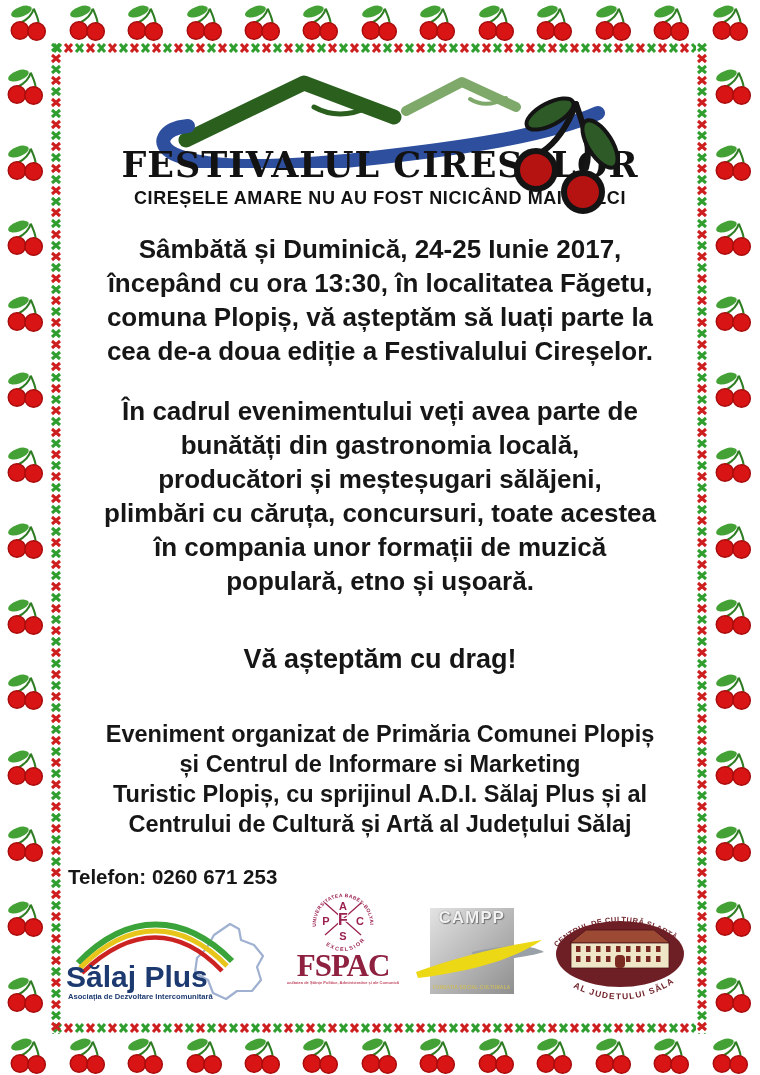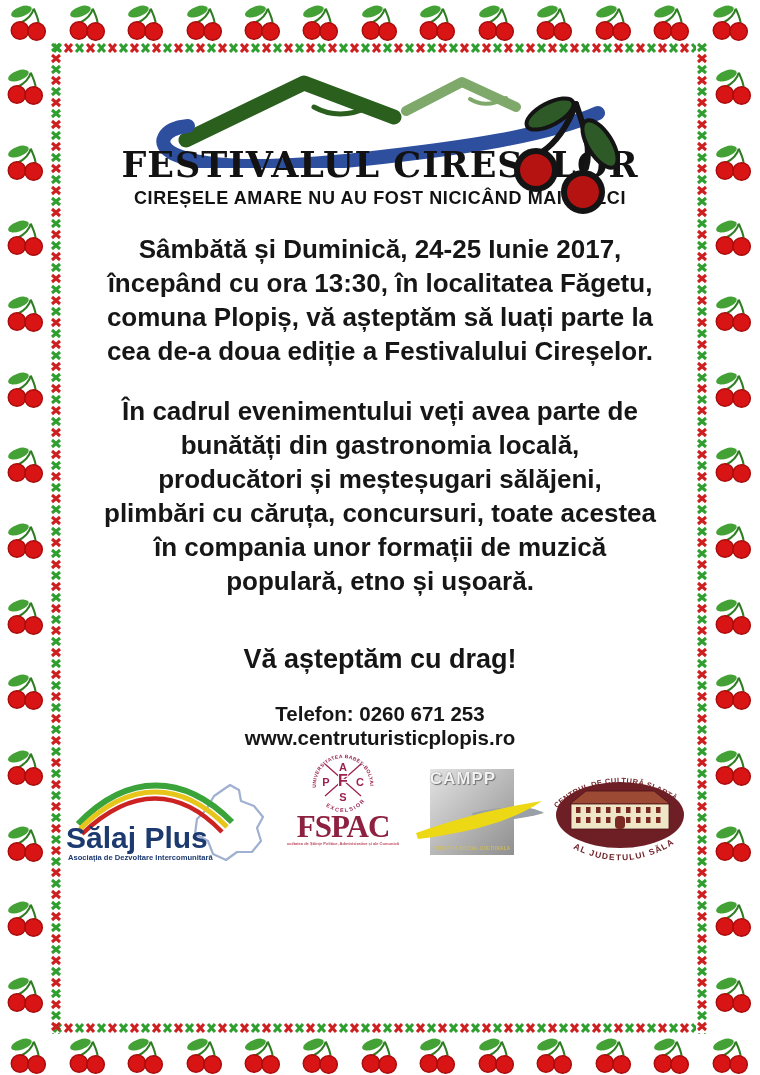--- a/index.html
+++ b/index.html
@@ -32,39 +32,39 @@
 
   .invitatie { font-size:39px; font-weight:bold; margin:26px 0 0 0; }
   .para { font-weight:bold; white-space:pre-line; }
   .p1 { font-size:26px; line-height:34px; margin-top:4px; }
   .p2 { font-size:26px; line-height:34px; margin-top:20px; }
   .closing { font-size:27px; font-weight:bold; margin-top:46px; }
   .organizers { font-size:23.5px; line-height:30px; margin-top:44px; }
 
   .contact-row {
     display:flex; justify-content:space-between; margin-top:26px;
-    font-size:20.5px; font-weight:bold; padding:0 4px;flex-direction:column;
+    font-size:20.5px; font-weight:bold; padding:0 4px;
   }
 
   .logos-row { display:flex; justify-content:space-between; margin-top:6px; height:112px; align-items:flex-start; }
   .logo-salaj  { width:212px; margin-top:10px; }
   .logo-fspac  { width:112px; margin-top:-12px; text-align:center; }
   .logo-campp  { width:122px; margin-top:10px; position:relative; }
   .logo-culture{ width:152px; margin-top:2px; }
 
   svg text { font-family:"Liberation Sans", sans-serif; font-weight:bold; }
   .fspac-word { font-family:"Liberation Serif","DejaVu Serif",serif; }
 
   .campp-box {
     position:relative; width:84px; height:86px; margin:0 auto;
     background:linear-gradient(135deg,#e3e3e3 0%,#bdbdbd 45%,#8f8f8f 100%);
     overflow:visible;
   }
   .campp-name {
-    position:relative; z-index:2; text-align:left; margin-top:3px;
+    position:relative; z-index:2; text-align:center; margin-top:3px;
     font-size:17px; font-weight:bold; letter-spacing:1px;
     color:#f2f2f2; text-shadow:0 0 1px #707070, 1px 1px 1px #707070;
   }
   .campp-caption {
     position:absolute; z-index:2; bottom:4px; left:0; right:0; text-align:center;
     font-size:4.5px; font-weight:bold; color:#cdbd5e; letter-spacing:0.3px;
   }
   .campp-swoosh { position:absolute; left:-16px; top:28px; z-index:1; }
 </style>
 </head>
@@ -497,24 +497,27 @@
 începând cu ora 13:30, în localitatea Făgetu,
 comuna Plopiș, vă așteptăm să luați parte la
 cea de-a doua ediție a Festivalului Cireșelor.</p>
     <p class="para p2">În cadrul evenimentului veți avea parte de
 bunătăți din gastronomia locală,
 producători și meșteșugari sălăjeni,
 plimbări cu căruța, concursuri, toate acestea
 în compania unor formații de muzică
 populară, etno și ușoară.</p>
     <p class="closing">Vă așteptăm cu drag!</p>
+    <p class="para organizers">Eveniment organizat de Primăria Comunei Plopiș
+și Centrul de Informare si Marketing
+Turistic Plopiș, cu sprijinul A.D.I. Sălaj Plus și al
+Centrului de Cultură și Artă al Județului Sălaj</p>
 
     <div class="contact-row">
       <span>Telefon: 0260 671 253</span>
-      <span>www.centruturisticplopis.ro</span>
     </div>
 
     <div class="logos-row">
 
       <div class="logo-salaj">
         <svg width="212" height="104" viewBox="0 0 212 104">
           <path d="M150 30 l16 -11 9 5 2 11 13 5 9 11 -6 11 4 13 -9 11 -15 0 -11 8 -13 -6 -5 -13 -13 -7 2 -15 9 -9 z" fill="#ffffff" stroke="#9fb0d0" stroke-width="2.2" stroke-linejoin="round"></path>
           <path d="M14 58 C 64 6, 120 8, 168 56" fill="none" stroke="#3aa33a" stroke-width="6"></path>
           <path d="M16 63 C 66 13, 118 15, 163 61" fill="none" stroke="#e8c51b" stroke-width="5"></path>
           <path d="M18 68 C 68 20, 116 22, 158 66" fill="none" stroke="#cc2222" stroke-width="4.5"></path>

